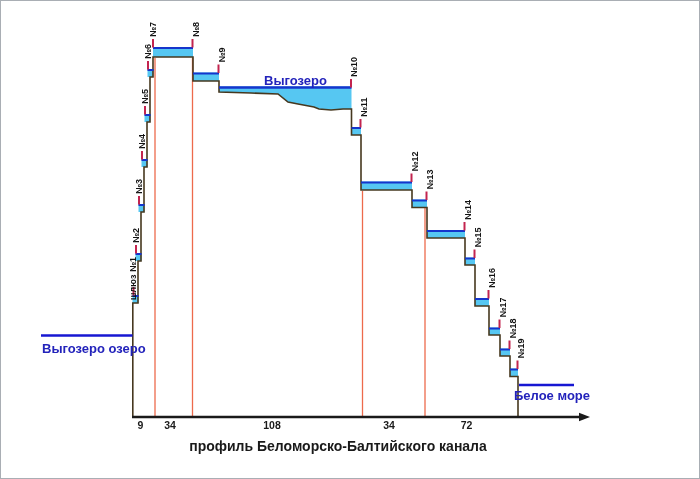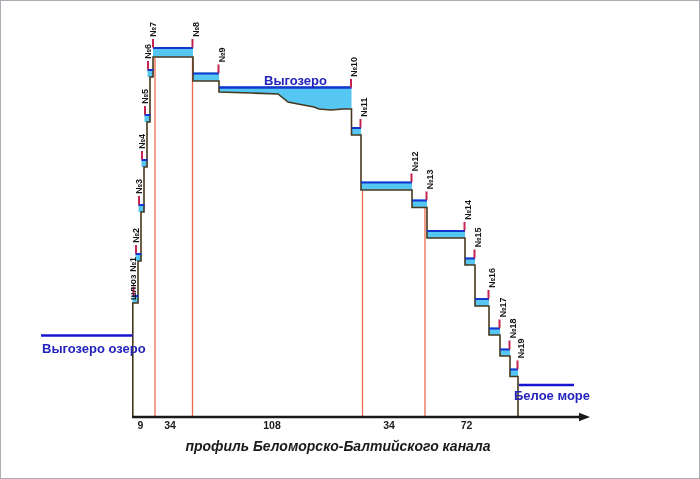--- a/index.html
+++ b/index.html
@@ -105,19 +105,19 @@
       <polygon points="578,411.8 589,416 578,420.2" fill="#1a1a1a"></polygon>
     </svg>
 
   <span class="lbl lake-lbl" id="lbl-onega" style="left: 41px; top: 341px;">Выгозеро озеро</span>
 
   <span class="lbl lake-lbl" id="lbl-vygozero" style="left: 263px; top: 73px;">Выгозеро</span>
 
   <span class="lbl lake-lbl" id="lbl-whitesea" style="left: 513px; top: 388px;">Белое море</span>
 
 
-  <span class="lbl title-lbl" id="lbl-title" style="left: 337px; top: 438px; font-style: italic;">профиль Беломорско-Балтийского канала</span>
+  <span class="lbl title-lbl" id="lbl-title" style="left: 337px; top: 438px;">профиль Беломорско-Балтийского канала</span>
 <span class="lbl dist-lbl" style="left: 139.5px; top: 419px;">9</span>
     <span class="lbl dist-lbl" style="left: 169px; top: 419px;">34</span>
     <span class="lbl dist-lbl" style="left: 271px; top: 419px; text-align: right;">108</span>
     <span class="lbl dist-lbl" style="left: 388px; top: 419px;">34</span>
     <span class="lbl dist-lbl" style="left: 465.5px; top: 419px;">72</span>
   </div>
 
 </body></html>

